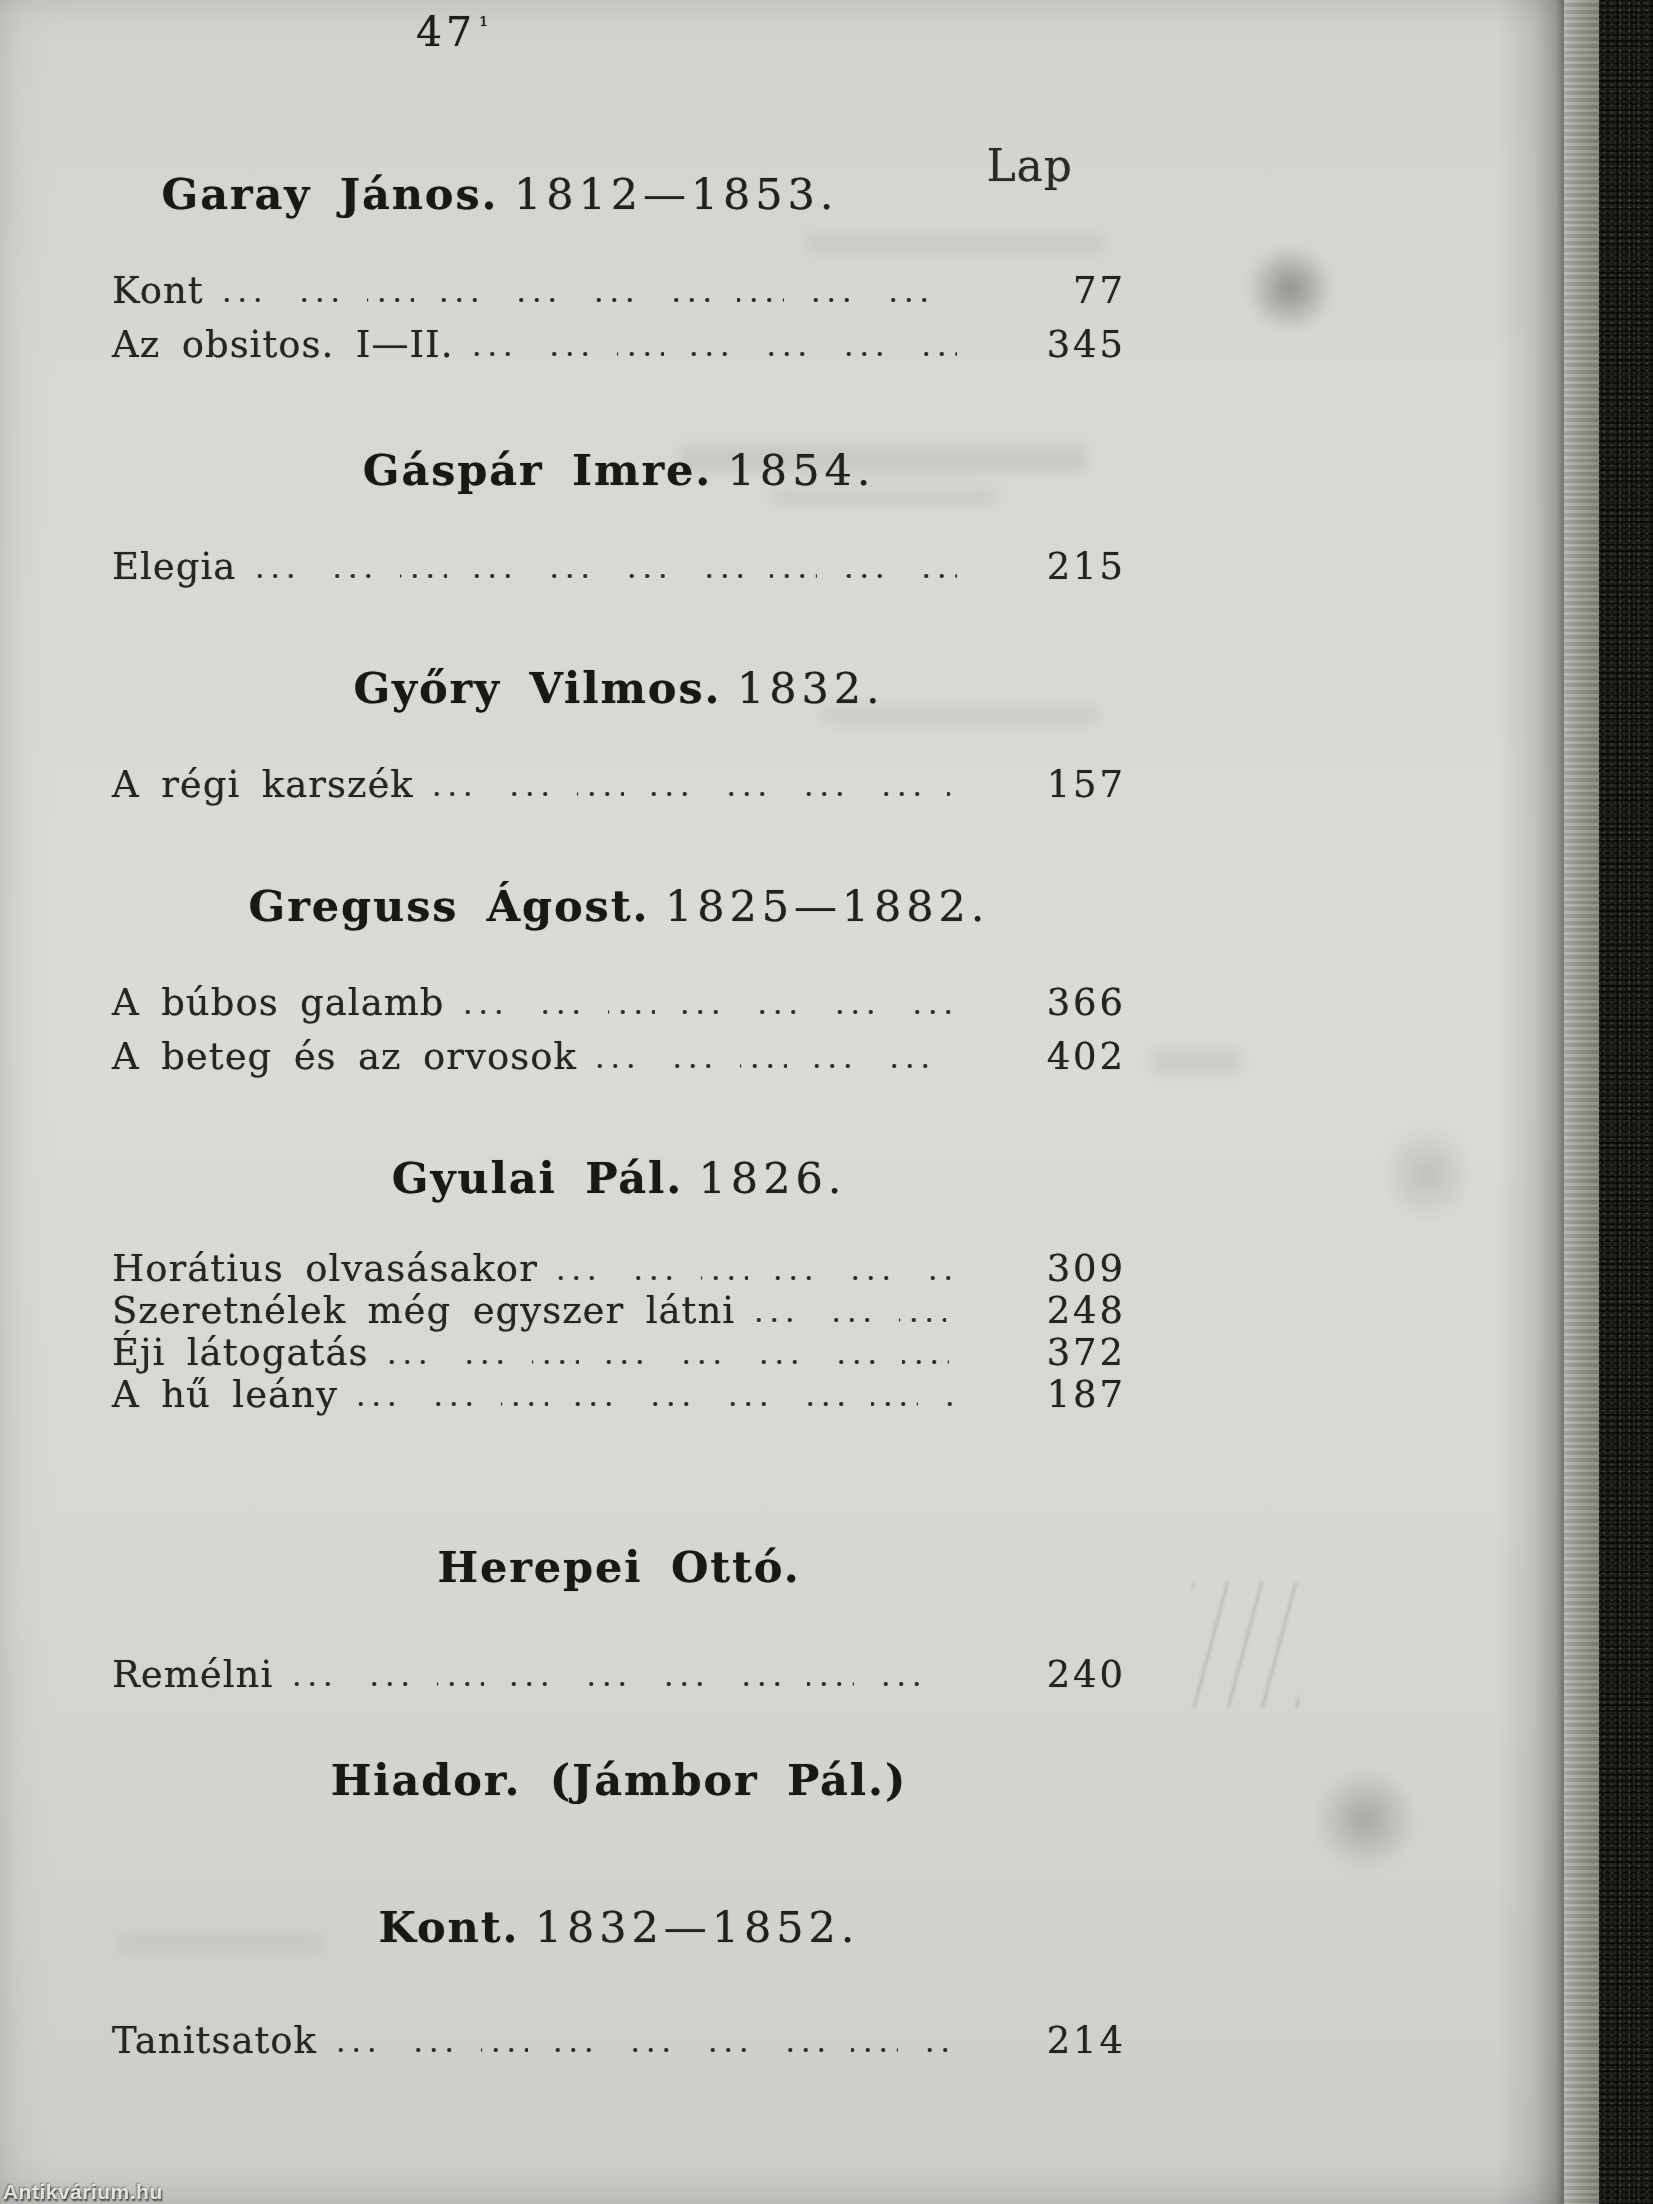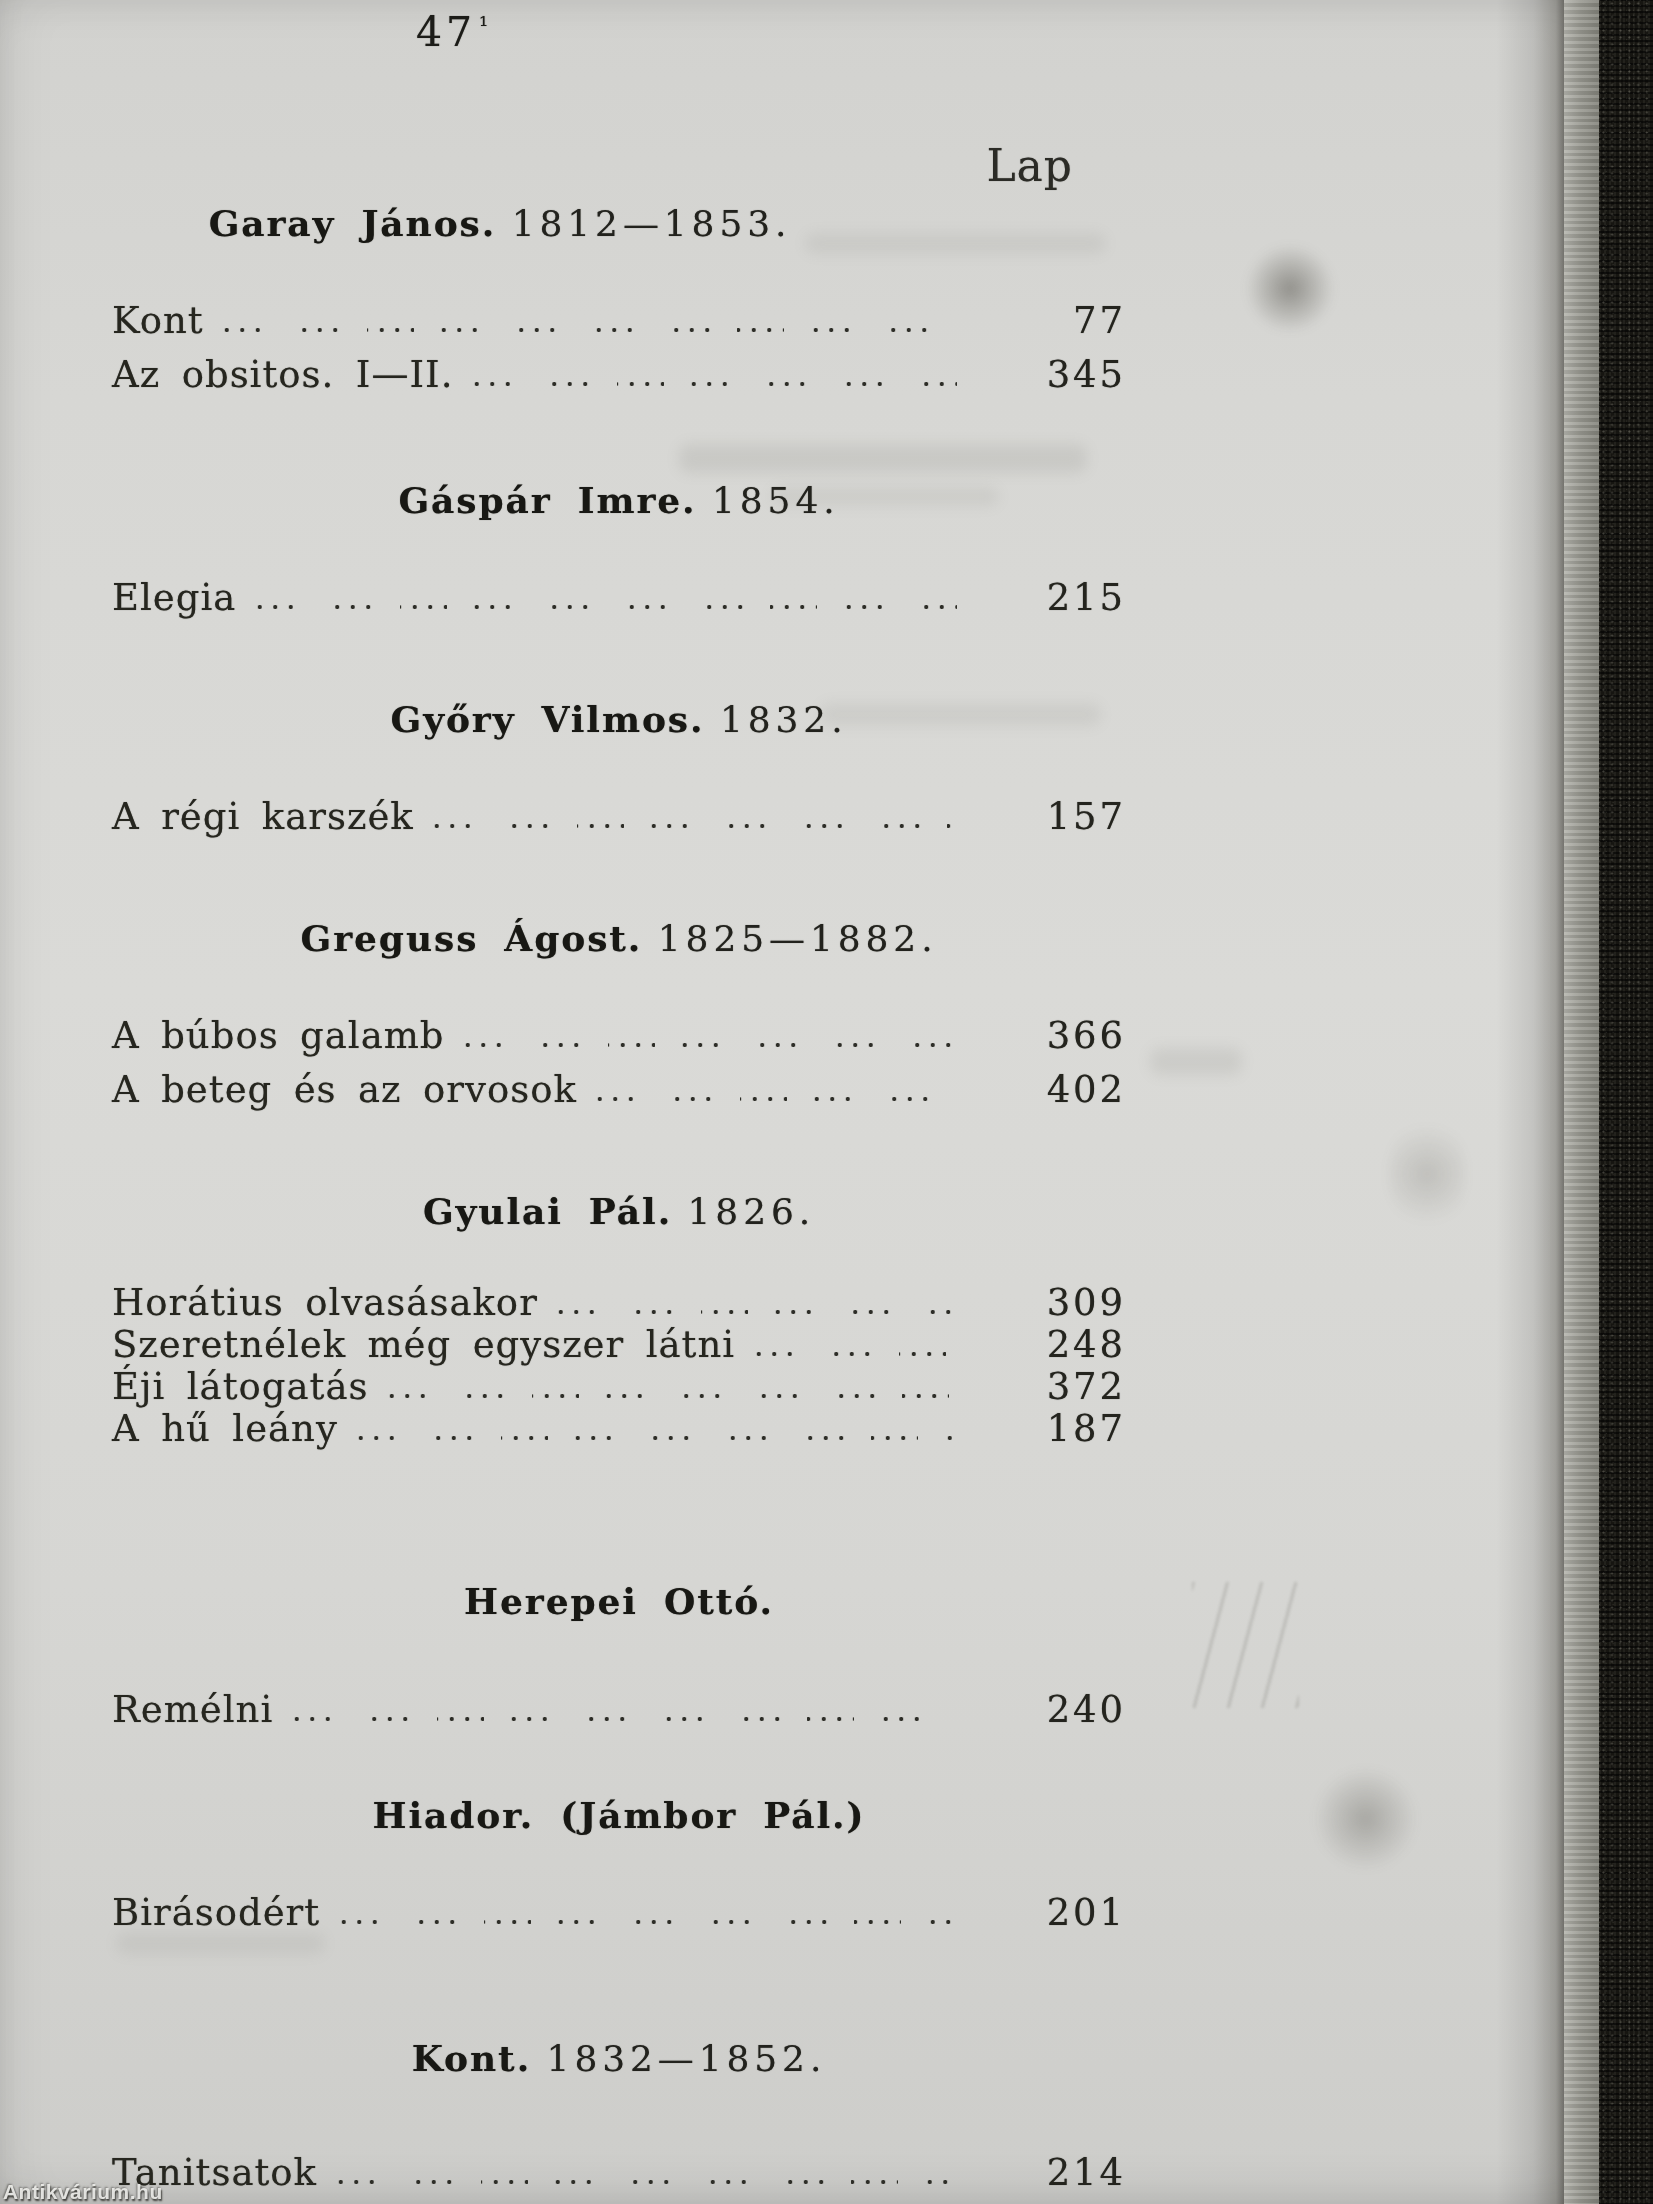--- a/index.html
+++ b/index.html
@@ -46,21 +46,21 @@
   .lap{position:absolute;right:53px;top:140px;font-size:44px;letter-spacing:1px;color:#2b2b26;}
 
   .sections{padding-top:165px;}
   .section{margin-top:65px;}
   .section:first-child{margin-top:0;}
   .section:nth-of-type(2){margin-top:69px;}
   .section:nth-of-type(6){margin-top:122px;}
   .section:nth-of-type(7){margin-top:49px;}
   .section:nth-of-type(8){margin-top:89px;}
 
-  .heading{font-size:36px;line-height:58px;margin-bottom:41px;text-align:center;white-space:nowrap;margin-top:29px;}
+  .heading{font-size:43px;line-height:58px;margin-bottom:41px;text-align:center;white-space:nowrap;}
   .section:first-child .heading{width:776px;}
   .section:nth-of-type(6) .heading{margin-bottom:52px;}
   .section:nth-of-type(8) .heading{margin-bottom:58px;}
   .author{font-weight:bold;letter-spacing:1.9px;word-spacing:11.6px;color:#181814;}
   .dates{font-weight:normal;letter-spacing:4.9px;margin-left:15.5px;color:#22221d;}
   .dates:empty{display:none;margin:0;}
 
   .entry{display:flex;align-items:baseline;height:54px;line-height:54px;
          font-size:37px;letter-spacing:1px;word-spacing:8.7px;color:#26261f;}
   .section:nth-of-type(5) .entry{height:42px;line-height:42px;}
@@ -205,27 +205,20 @@
     <span class="leader"></span>
     <span class="entry-page">240</span>
   </div>
 </div>
   </div>
 
   <div class="section">
     <div class="heading">
       <span class="author">Hiador. (Jámbor Pál.)</span>
     </div>
-    <div class="entries">
-  <div class="entry">
-    <span class="entry-title">Birásodért</span>
-    <span class="leader"></span>
-    <span class="entry-page">201</span>
-  </div>
-</div>
   </div>
 
   <div class="section">
     <div class="heading">
       <span class="author">Kont.</span><span class="dates">1832—1852.</span>
     </div>
     <div class="entries">
   <div class="entry">
     <span class="entry-title">Tanitsatok</span>
     <span class="leader"></span>

